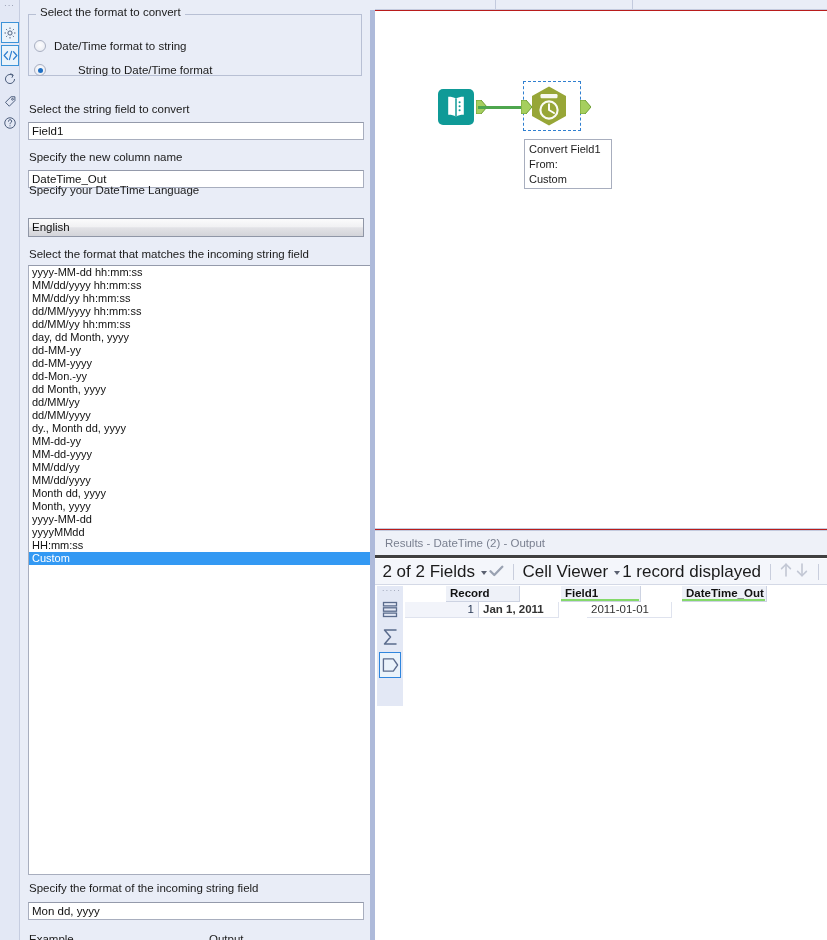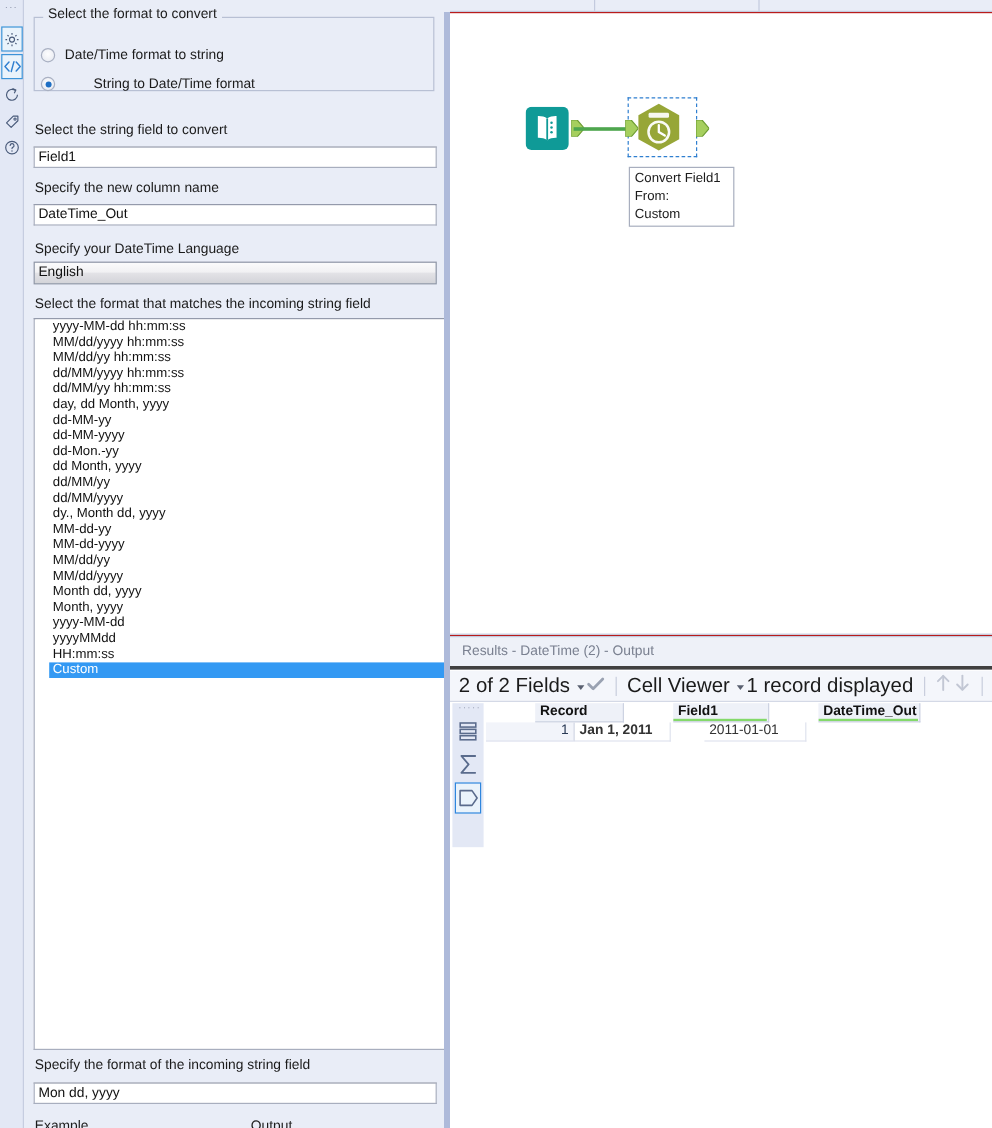--- a/index.html
+++ b/index.html
@@ -117,21 +117,20 @@
 
   
   #format-list {
     position: absolute; left: 8px; top: 265px;
     width: 380px; height: 610px;
     background: #ffffff;
     border: 1px solid #a8aebe;
     border-top-color: #949aab;
     box-sizing: border-box;
     overflow: hidden;
-    padding-left: 12px;
   }
   .fmt-item {
     height: 13px; line-height: 13px;
     font-size: 11px; color: #111111;
     padding-left: 3px;
     white-space: nowrap;
     box-sizing: border-box;
   }
   .fmt-item.selected {
     background: #3399f3;
@@ -379,21 +378,21 @@
         <span class="radio-mark checked"></span>
         <span class="radio-label">String to Date/Time format</span>
       </div>
 
       <div class="field-label" style="top:103px;">Select the string field to convert</div>
       <input class="text-input" style="top: 122px;" value="Field1">
 
       <div class="field-label" style="top:151px;">Specify the new column name</div>
       <input class="text-input" style="top: 170px;" value="DateTime_Out">
 
-      <div class="field-label" style="top:202px;">Specify your DateTime Language</div>
+      <div class="field-label" style="top:184px;">Specify your DateTime Language</div>
       <div class="combo" style="top:218px;">English</div>
 
       <div class="field-label" style="top:248px;">Select the format that matches the incoming string field</div>
       <div id="format-list">
           <div class="fmt-item">yyyy-MM-dd hh:mm:ss</div>
           <div class="fmt-item">MM/dd/yyyy hh:mm:ss</div>
           <div class="fmt-item">MM/dd/yy hh:mm:ss</div>
           <div class="fmt-item">dd/MM/yyyy hh:mm:ss</div>
           <div class="fmt-item">dd/MM/yy hh:mm:ss</div>
           <div class="fmt-item">day, dd Month, yyyy</div>

